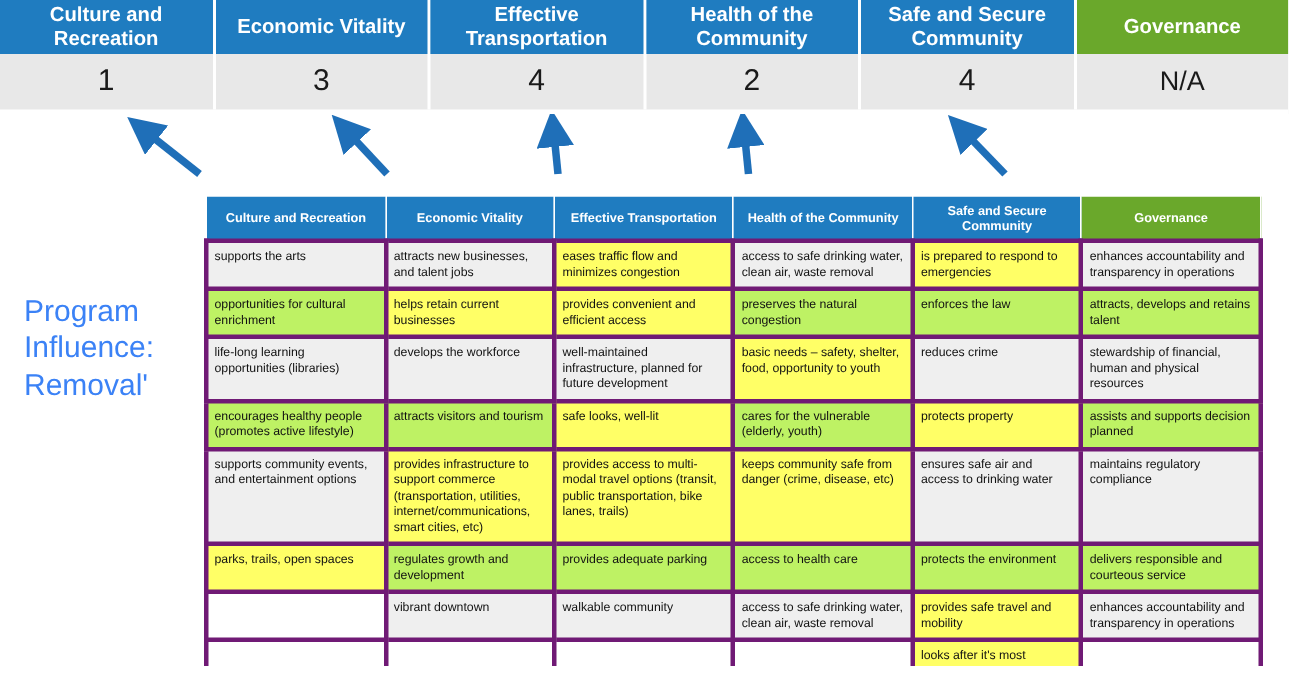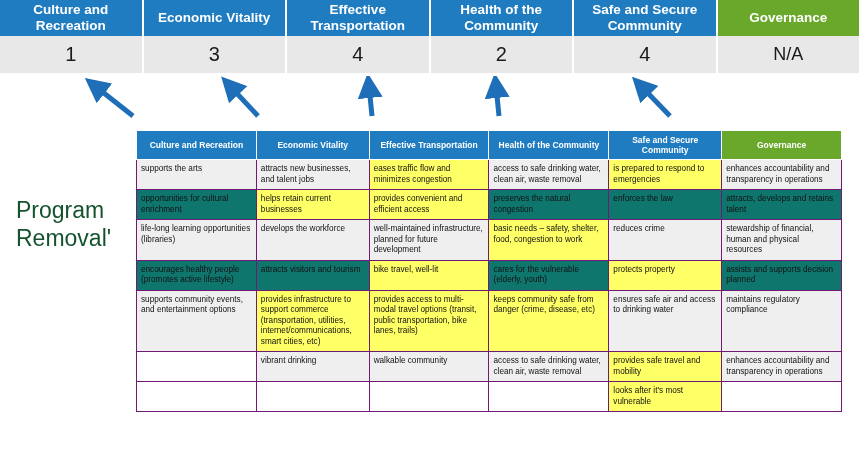--- a/index.html
+++ b/index.html
@@ -76,22 +76,22 @@
     width: 859px;
     height: 52px;
   }
 
   
   .caption {
     position: absolute;
     left: 16px;
     top: 196px;
     width: 120px;
-    font-size: 23px;
-    color: #14532d;
+    font-size: 20px;
+    color: #3b82f6;
     line-height: 1.22;
   }
 
   
   .matrix {
     position: absolute;
     left: 136px;
     top: 130px;
     width: 706px;
     border-collapse: collapse;
@@ -106,26 +106,26 @@
     padding: 4px 3px;
     border: 1px solid #ffffff;
     line-height: 1.2;
   }
   .matrix th.gov { background: #6aa82b; }
   .matrix td {
     font-size: 8.2px;
     color: #111111;
     vertical-align: top;
     padding: 4px 4px;
-    border: 1px solid #701a75;
+    border: 3px solid #701a75;
     background: #efefef;
     line-height: 1.28;
     height: 18px;
   }
-  .matrix td.alt { background: #0f766e; }
+  .matrix td.alt { background: #bef264; }
   .matrix td.hl { background: #ffff66; }
   .matrix td.empty { background: #ffffff; }
 </style>
 </head>
 <body>
 
 <div id="page">
 
   <div class="top-band">
     <div class="top-cell">Culture and Recreation</div>
@@ -153,20 +153,21 @@
     </defs>
     <line x1="133" y1="40" x2="95" y2="10" stroke="#1f6fb8" stroke-width="5" marker-end="url(#ah)"></line>
     <line x1="258" y1="40" x2="230" y2="10" stroke="#1f6fb8" stroke-width="5" marker-end="url(#ah)"></line>
     <line x1="372" y1="40" x2="369" y2="10" stroke="#1f6fb8" stroke-width="5" marker-end="url(#ah)"></line>
     <line x1="499" y1="40" x2="496" y2="10" stroke="#1f6fb8" stroke-width="5" marker-end="url(#ah)"></line>
     <line x1="670" y1="40" x2="641" y2="10" stroke="#1f6fb8" stroke-width="5" marker-end="url(#ah)"></line>
   </svg>
 
   <div class="caption">
     <div>Program</div>
+    <div>Influence:</div>
     <div>Removal'</div>
   </div>
 
   <table class="matrix">
     <colgroup>
       <col style="width:17%">
         <col style="width:16%">
         <col style="width:17%">
       <col style="width:17%">
         <col style="width:16%">
@@ -196,43 +197,51 @@
           <td class="hl">helps retain current businesses</td>
           <td class="hl">provides convenient and efficient access</td>
           <td class="alt">preserves the natural congestion</td>
           <td class="alt">enforces the law</td>
           <td class="alt">attracts, develops and retains talent</td>
         </tr>
         <tr>
           <td class="">life-long learning opportunities (libraries)</td>
           <td class="">develops the workforce</td>
           <td class="">well-maintained infrastructure, planned for future development</td>
-          <td class="hl">basic needs – safety, shelter, food, congestion to work</td>
+          <td class="hl">basic needs – safety, shelter, food, opportunity to youth</td>
           <td class="">reduces crime</td>
           <td class="">stewardship of financial, human and physical resources</td>
         </tr>
         <tr>
           <td class="alt">encourages healthy people (promotes active lifestyle)</td>
           <td class="alt">attracts visitors and tourism</td>
-          <td class="hl">bike travel, well-lit</td>
+          <td class="hl">safe looks, well-lit</td>
           <td class="alt">cares for the vulnerable (elderly, youth)</td>
           <td class="hl">protects property</td>
           <td class="alt">assists and supports decision planned</td>
         </tr>
         <tr>
           <td class="">supports community events, and entertainment options</td>
           <td class="hl">provides infrastructure to support commerce (transportation, utilities, internet/communications, smart cities, etc)</td>
           <td class="hl">provides access to multi-modal travel options (transit, public transportation, bike lanes, trails)</td>
           <td class="hl">keeps community safe from danger (crime, disease, etc)</td>
           <td class="">ensures safe air and access to drinking water</td>
           <td class="">maintains regulatory compliance</td>
         </tr>
         <tr>
-          <td class="empty"></td>
-          <td class="">vibrant drinking</td>
+          <td class="hl">parks, trails, open spaces</td>
+          <td class="alt">regulates growth and development</td>
+          <td class="alt">provides adequate parking</td>
+          <td class="alt">access to health care</td>
+          <td class="alt">protects the environment</td>
+          <td class="alt">delivers responsible and courteous service</td>
+        </tr>
+        <tr>
+          <td class="empty"></td>
+          <td class="">vibrant downtown</td>
           <td class="">walkable community</td>
           <td class="">access to safe drinking water, clean air, waste removal</td>
           <td class="hl">provides safe travel and mobility</td>
           <td class="">enhances accountability and transparency in operations</td>
         </tr>
         <tr>
           <td class="empty"></td>
           <td class="empty"></td>
           <td class="empty"></td>
           <td class="empty"></td>

